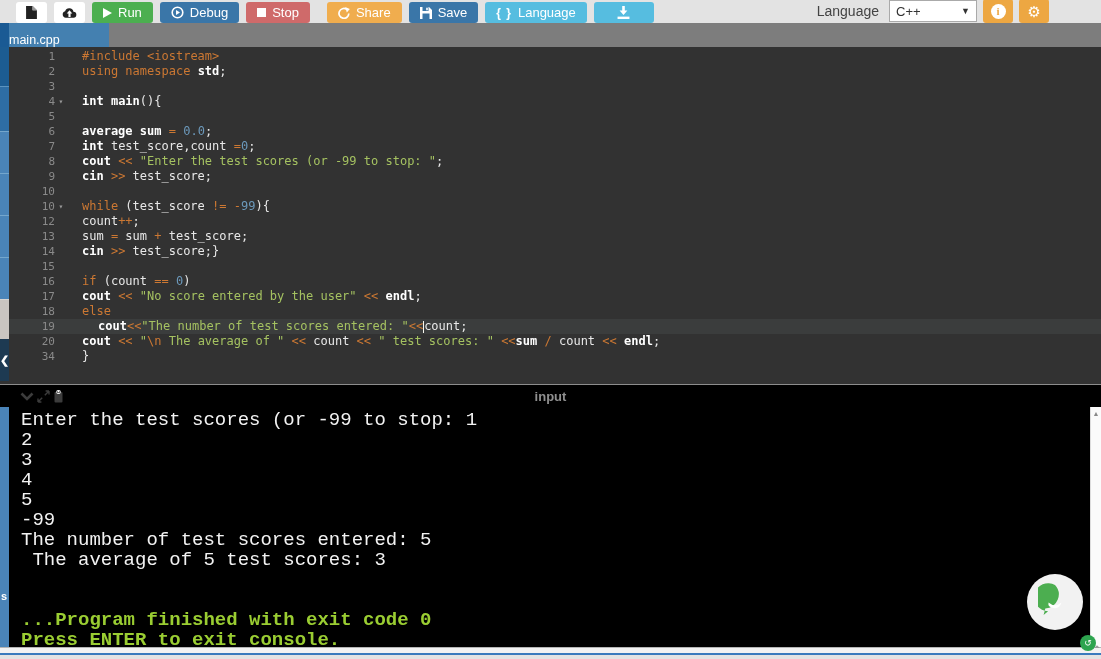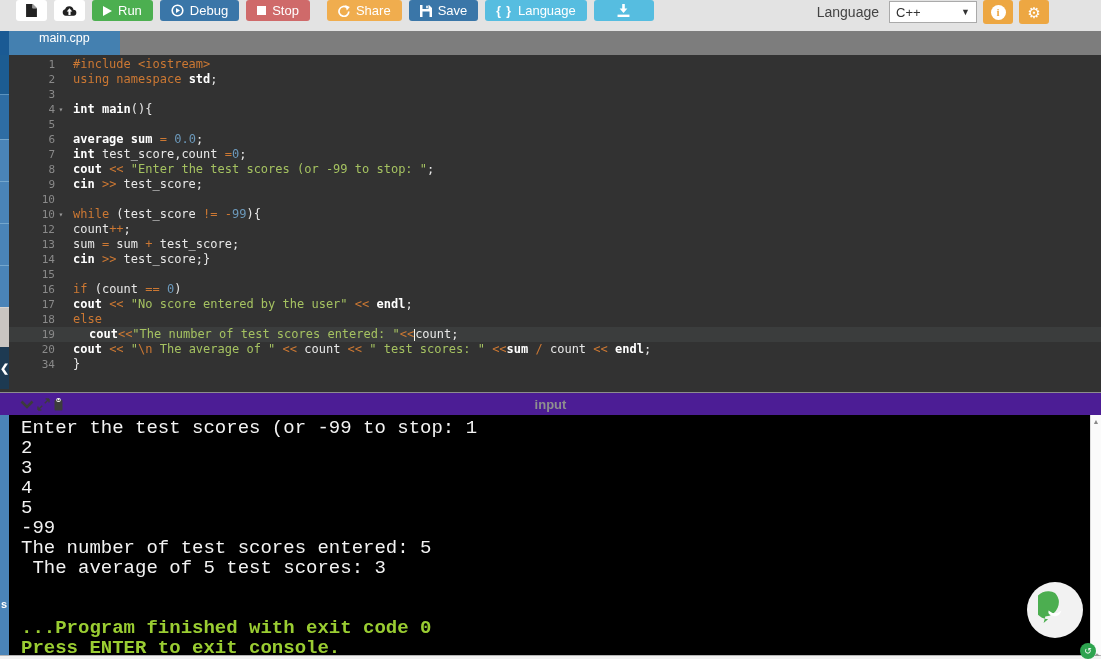--- a/index.html
+++ b/index.html
@@ -1,20 +1,20 @@
 <!DOCTYPE html>
 <html><head>
 <meta charset="utf-8">
 <style>
   html,body{margin:0;padding:0;background:#e3e3e3;}
   *{box-sizing:border-box;}
   .app{position:relative;width:1101px;height:659px;overflow:hidden;font-family:"Liberation Sans",sans-serif;background:#e3e3e3;}
 
   
-  .toolbar{height:31px;display:flex;align-items:flex-start;padding-left:16px;gap:7px;background:#e3e3e3;}
+  .toolbar{height:23px;display:flex;align-items:flex-end;padding-left:16px;gap:7px;background:#e3e3e3;}
   .btn{display:inline-flex;align-items:center;gap:6px;height:21px;padding:0 11px;border-radius:3px;color:#fff;font-size:13px;cursor:pointer;border:none;}
   .btn svg{display:block;}
   .btn-white{background:#fff;width:31px;justify-content:center;padding:0;}
   .btn-run{background:#4caf50;}
   .btn-debug{background:#3a76a8;}
   .btn-stop{background:#cf6a6a;}
   .btn-share{background:#f0ad4e;margin-left:10px;}
   .btn-save{background:#3a76a8;}
   .btn-beautify{background:#56bde0;}
   .btn-download{background:#56bde0;width:60px;justify-content:center;}
@@ -23,47 +23,47 @@
   .lang-label{color:#444;font-size:14px;margin-right:4px;}
   .select{width:88px;height:22px;background:#fff;border:1px solid #aaa;display:flex;align-items:center;justify-content:space-between;padding:0 6px;font-size:13px;color:#333;cursor:pointer;}
   .select .caret{font-size:9px;color:#333;}
   .btn-orange{background:#eda742;width:30px;height:24px;justify-content:center;padding:0;border-radius:3px;}
   .info-circle{width:15px;height:15px;border-radius:50%;background:#fff;color:#eda742;font-size:11px;font-weight:bold;display:flex;align-items:center;justify-content:center;font-family:"Liberation Serif",serif;}
   .gear{color:#fff;font-size:15px;line-height:1;}
 
   
   .tabbar{height:24px;background:#7d7d7d;display:flex;position:relative;}
   .tab-sliver{width:9px;height:100%;background:#1a5a94;}
-  .tab{background:#4480b0;color:#fff;font-size:12.5px;display:flex;align-items:flex-start;padding:0 30px;min-width:100px;cursor:pointer;}
+  .tab{background:#4480b0;color:#fff;font-size:12.5px;display:flex;align-items:flex-end;padding:0 0;min-width:100px;cursor:pointer;}
 
   
   .editor{height:337px;background:#323232;display:flex;position:relative;}
   .sliver{width:9px;display:flex;flex-direction:column;flex-shrink:0;}
   .sl-seg{width:100%;}
   .sl-1{height:39px;background:#1c5c92;}
   .sl-2{height:45px;background:#2e6da4;border-top:1px solid #5b93bf;}
   .sl-3a,.sl-3b,.sl-3c,.sl-3d{height:42px;background:#4a84b8;border-top:1px solid #74a6cc;}
   .sl-gray{height:40px;background:#c9c5c1;border-top:1px solid #d8d5d2;}
   .sl-navy{height:42px;background:#1d3a52;color:#fff;display:flex;align-items:center;justify-content:center;font-size:11px;font-weight:bold;cursor:pointer;}
   .code-wrap{flex:1;padding-top:2px;font-family:"DejaVu Sans Mono",monospace;font-size:12px;overflow:hidden;}
   .crow{display:flex;height:15px;line-height:15px;align-items:center;}
   .crow.active{background:#3b3d3d;gap:8px;}
   .gut{width:46px;text-align:right;color:#8a8a8a;font-size:11px;flex-shrink:0;}
   .fold{width:12px;text-align:center;color:#9a9a9a;font-size:8px;flex-shrink:0;}
-  .codetext{white-space:pre;margin-left:6px;}
+  .codetext{white-space:pre;margin-left:15px;}
   .codetext span{white-space:pre;}
   .tok-k,.tok-o,.tok-e{color:#cc7833;}
   .tok-b{color:#ffffff;font-weight:bold;}
   .tok-v{color:#e8e8e8;}
   .tok-n{color:#6c99bb;}
   .tok-s{color:#a5c261;}
   .cursor{display:inline-block;width:1px;height:12px;background:#f8f8f0;vertical-align:middle;}
 
   
-  .splitbar{height:23px;background:#4c1d95;border-top:1px solid #8d8d8d;position:relative;display:flex;align-items:center;padding-left:20px;gap:3px;}
+  .splitbar{height:23px;background:#000000;border-top:1px solid #8d8d8d;position:relative;display:flex;align-items:center;padding-left:20px;gap:3px;}
   .split-icon{cursor:pointer;display:flex;align-items:center;}
   .split-label{position:absolute;left:0;right:0;text-align:center;color:#8f8f8f;font-size:13px;font-weight:bold;pointer-events:none;}
 
   
   .console{height:240px;background:#000;display:flex;position:relative;}
   .console-sliver{width:9px;background:#4a84b8;flex-shrink:0;position:relative;}
   .console-sliver .s-letter{position:absolute;top:183px;left:1px;color:#fff;font-size:11px;font-weight:bold;}
   .con-out{flex:1;padding:3px 0 0 12px;font-family:"Liberation Mono",monospace;font-size:19px;color:#f2f2f2;}
   .conline{height:20px;line-height:20px;white-space:pre;}
   .conline.green{color:#9acd32;font-weight:bold;}

